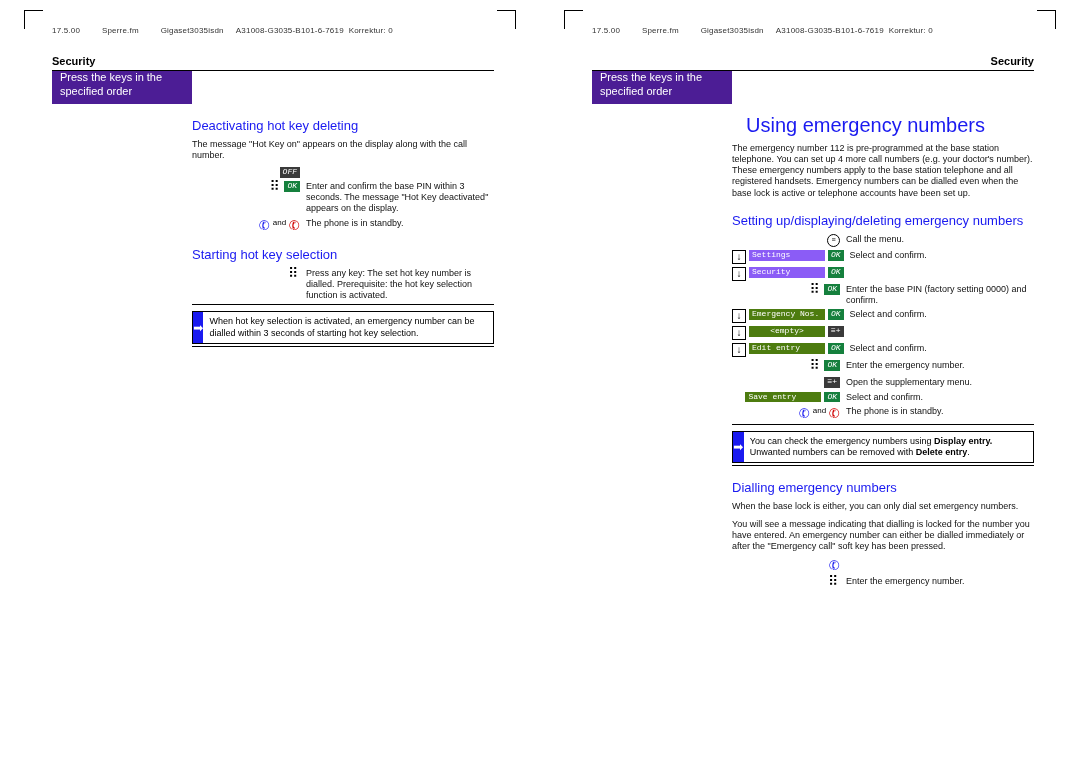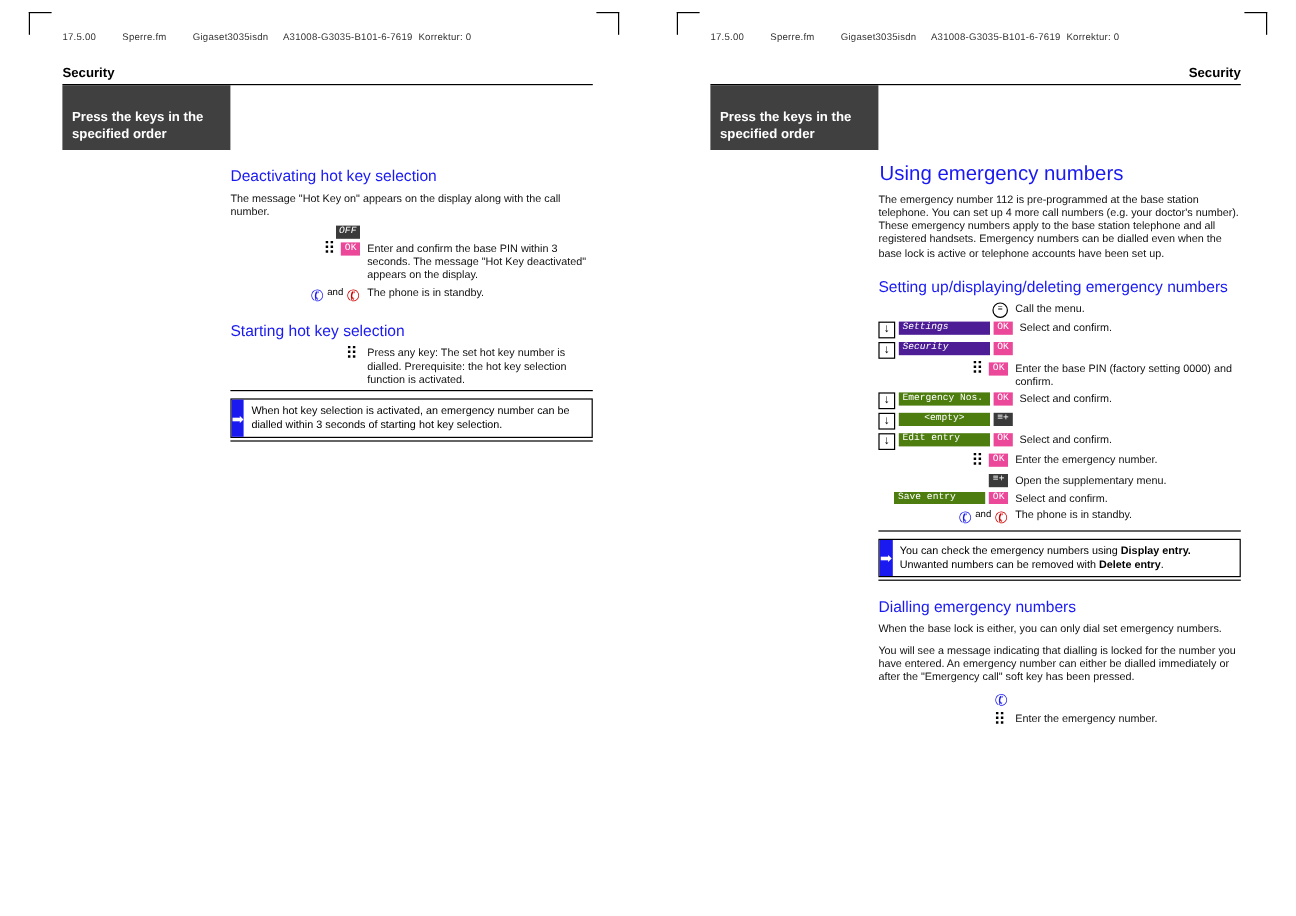--- a/index.html
+++ b/index.html
@@ -5,32 +5,32 @@
   body{margin:0;font-family:Arial,Helvetica,sans-serif;background:#fff;color:#000;font-size:10px;}
   .spread{display:flex;width:1080px;height:671px;}
   .page{width:540px;height:763px;position:relative;box-sizing:border-box;padding:26px 46px 30px 52px;}
   .crop{position:absolute;width:18px;height:18px;}
   .crop.tl{top:10px;left:24px;border-left:1px solid #000;border-top:1px solid #000;}
   .crop.tr{top:10px;right:24px;border-right:1px solid #000;border-top:1px solid #000;}
   .crop.bl{bottom:10px;left:24px;border-left:1px solid #000;border-bottom:1px solid #000;}
   .crop.br{bottom:10px;right:24px;border-right:1px solid #000;border-bottom:1px solid #000;}
   .header{font-size:8px;color:#333;white-space:nowrap;margin-bottom:20px;letter-spacing:0.2px;}
   .section-title{font-weight:bold;font-size:11px;border-bottom:1px solid #000;padding-bottom:3px;margin-bottom:0;}
-  .bluebox{background:#404040;color:#fff;font-size:11px;padding:21px 8px 5px 8px;width:124px;line-height:1.25;font-weight:bold;}
+  .bluebox{background:#4c1d95;color:#fff;font-size:11px;padding:0 8px 5px 8px;width:124px;line-height:1.25;}
   .content{margin-left:140px;margin-top:6px;}
-  .h1{color:#1a1af0;font-size:17px;font-weight:normal;margin:10px 1px 6px;}
+  .h1{color:#1a1af0;font-size:20px;font-weight:normal;margin:10px 14px 6px;}
   .h2{color:#1a1af0;font-size:13px;font-weight:normal;margin:14px 0 6px;}
   .row{display:flex;align-items:flex-start;margin:2px 0 3px;}
   .iconcol{display:flex;align-items:flex-start;gap:3px;min-width:108px;flex-shrink:0;justify-content:flex-end;padding-right:6px;}
   .desc{font-size:9px;line-height:1.25;color:#111;}
   .desc p{margin:0 0 6px;}
   .okbtn,.label-dark,.label-blue,.label-off,.plusminus{font-family:'Courier New',monospace;font-size:8px;padding:1px 3px;display:inline-block;line-height:1.1;}
-  .okbtn{background:#ec4899;color:#fff;}
+  .okbtn{background:#15803d;color:#fff;font-style:italic;}
   .label-dark{background:#4d7c0f;color:#fff;min-width:70px;}
-  .label-blue{background:#4c1d95;color:#fff;min-width:70px;font-style:italic;}
+  .label-blue{background:#8b5cf6;color:#fff;min-width:70px;}
   .label-off{background:#3a3a3a;color:#fff;font-style:italic;}
   .plusminus{background:#3a3a3a;color:#fff;}
   .arrow-down{display:inline-block;width:12px;height:12px;background:#fff;border:1px solid #000;font-size:10px;text-align:center;line-height:11px;}
   .keypad{display:inline-block;width:12px;height:14px;background:#fff;border:none;position:relative;font-size:9px;line-height:8px;}
   .keypad::before{content:"⠿";font-size:14px;line-height:10px;}
   .handset{color:#1a1af0;font-size:13px;display:inline-block;transform:rotate(-20deg);}
   .handset.red{color:#d00000;}
   .menu-icon{display:inline-block;width:11px;height:11px;border:1px solid #000;border-radius:50%;font-size:7px;text-align:center;line-height:10px;}
   .tip{display:flex;border:1px solid #000;margin-top:6px;}
   .tip .bar{background:#1a1af0;width:18px;display:flex;align-items:center;justify-content:center;color:#fff;font-size:12px;}
@@ -50,21 +50,21 @@
       <div class="crop tr"></div>
       <div class="crop bl"></div>
       <div class="crop br"></div>
     <div class="header">
       <span>17.5.00</span>&nbsp;&nbsp;&nbsp;&nbsp;&nbsp;&nbsp;&nbsp;&nbsp;&nbsp;<span>Sperre.fm</span>&nbsp;&nbsp;&nbsp;&nbsp;&nbsp;&nbsp;&nbsp;&nbsp;&nbsp;<span>Gigaset3035isdn</span>&nbsp;&nbsp;&nbsp;&nbsp;&nbsp;<span>A31008-G3035-B101-6-7619</span>&nbsp;&nbsp;<span>Korrektur: 0</span>
     </div>
     <div class="section-title">Security</div>
     <div class="bluebox">Press the keys in the specified order</div>
 
     <div class="content">
-      <div class="h2">Deactivating hot key selection</div>
+      <div class="h2">Deactivating hot key deleting</div>
       <div class="desc">
           <p>The message "Hot Key on" appears on the display along with the call number.</p>
         </div>
       <div class="row">
         <div class="iconcol">
             <span class="label-off">OFF</span>
           </div>
         <div class="desc"></div>
       </div>
       <div class="row">

